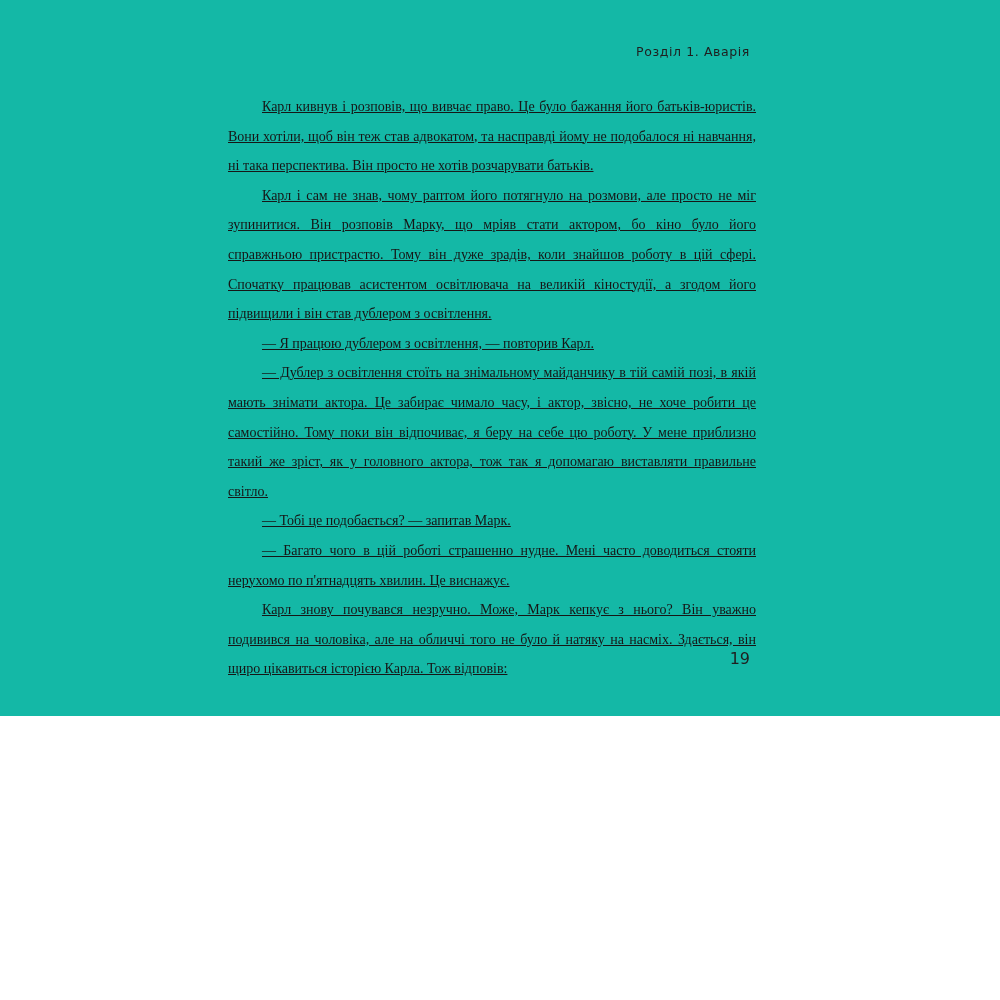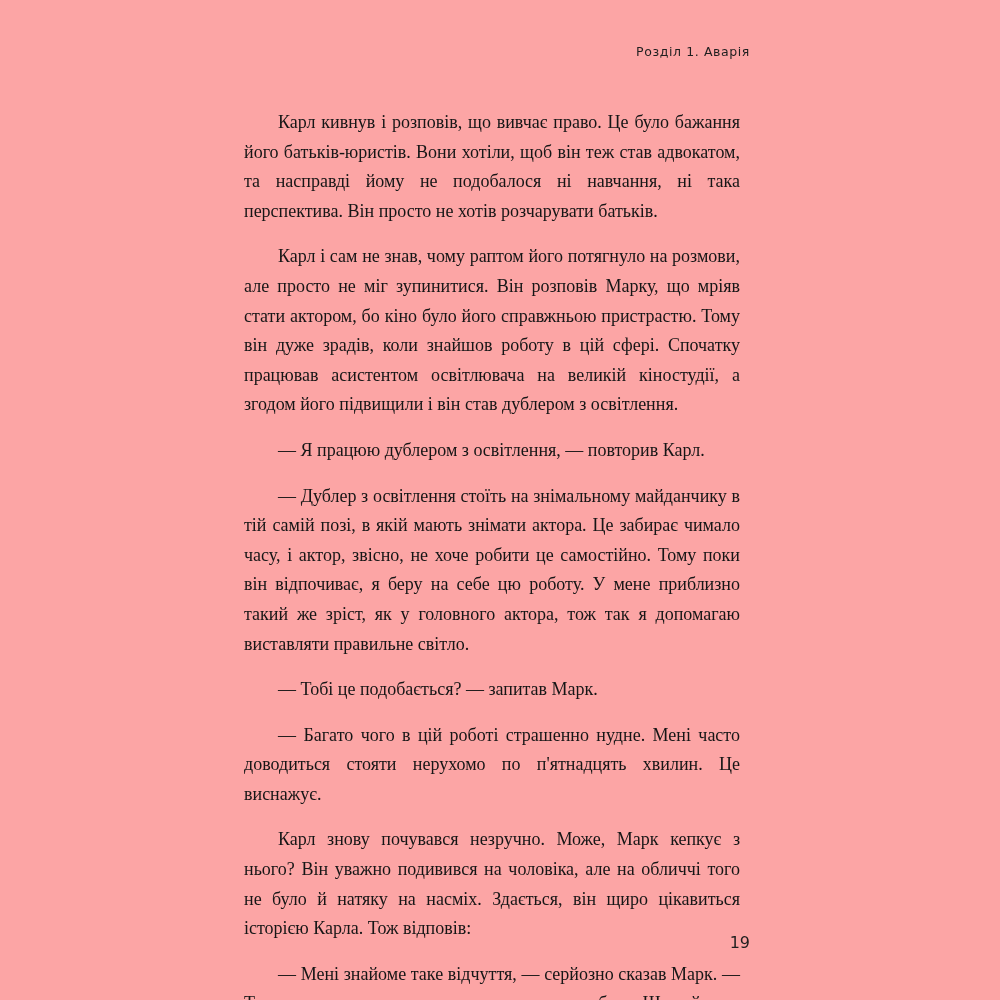--- a/index.html
+++ b/index.html
@@ -10,48 +10,49 @@
   body {
     width: 1000px;
     height: 1000px;
     font-family: "Liberation Serif", serif;
     color: #1a1a1a;
     overflow: hidden;
   }
   .page {
     position: relative;
     width: 1000px;
-    height: 1000px;
-    background: #fca5a5;
+    height: 716px;
+    background: #14b8a6;
     box-sizing: border-box;
   }
   .running-head {
     position: absolute;
     top: 44px;
     right: 250px;
     font-family: "DejaVu Sans", sans-serif;
     font-size: 12.5px;
     letter-spacing: 0.6px;
     color: #1f1f1f;
     white-space: nowrap;
   }
   .text-block {
     position: absolute;
     top: 92px;
     left: 228px;
     width: 528px;
   }
   .para {
-    margin: 16px;
+    margin: 0;
     text-indent: 34px;
     text-align: justify;
-    font-size: 18px;
+    font-size: 14px;
     line-height: 29.6px;
     color: #161616;
     hyphens: manual;
+    text-decoration: underline;
   }
   .para.dialogue {
     text-indent: 34px;
   }
   .folio {
     position: absolute;
     bottom: 48px;
     right: 250px;
     font-family: "DejaVu Sans", sans-serif;
     font-size: 16px;
@@ -66,18 +67,17 @@
   <div class="running-head">Розділ 1. Аварія</div>
 
   <div class="text-block">
     <p class="para">Карл кивнув і розповів, що вивчає право. Це було бажання його батьків-юристів. Вони хотіли, щоб він теж став адвокатом, та насправді йому не подобалося ні навчання, ні така перспектива. Він просто не хотів розчарувати батьків.</p>
     <p class="para">Карл і сам не знав, чому раптом його потягнуло на розмови, але просто не міг зупинитися. Він розповів Марку, що мріяв стати актором, бо кіно було його справжньою пристрастю. Тому він дуже зрадів, коли знайшов роботу в цій сфері. Спочатку працював асистентом освітлювача на великій кіностудії, а згодом його підвищили і він став дублером з освітлення.</p>
     <p class="para dialogue">— Я працюю дублером з освітлення, — повторив Карл.</p>
     <p class="para dialogue">— Дублер з освітлення стоїть на знімальному майданчику в тій самій позі, в якій мають знімати актора. Це забирає чимало часу, і актор, звісно, не хоче робити це самостійно. Тому поки він відпочиває, я беру на себе цю роботу. У мене приблизно такий же зріст, як у головного актора, тож так я допомагаю виставляти правильне світло.</p>
     <p class="para dialogue">— Тобі це подобається? — запитав Марк.</p>
     <p class="para dialogue">— Багато чого в цій роботі страшенно нудне. Мені часто доводиться стояти нерухомо по п'ятнадцять хвилин. Це виснажує.</p>
     <p class="para">Карл знову почувався незручно. Може, Марк кепкує з нього? Він уважно подивився на чоловіка, але на обличчі того не було й натяку на насміх. Здається, він щиро цікавиться історією Карла. Тож відповів:</p>
-    <p class="para dialogue">— Мені знайоме таке відчуття, — серйозно сказав Марк. — Твоє життя, можливо, зараз не таке, яким має бути. Щось йде не так, але ти не зовсім розумієш, що саме?</p>
   </div>
 
   <div class="folio">19</div>
 
 </div>
 
 </body></html>

